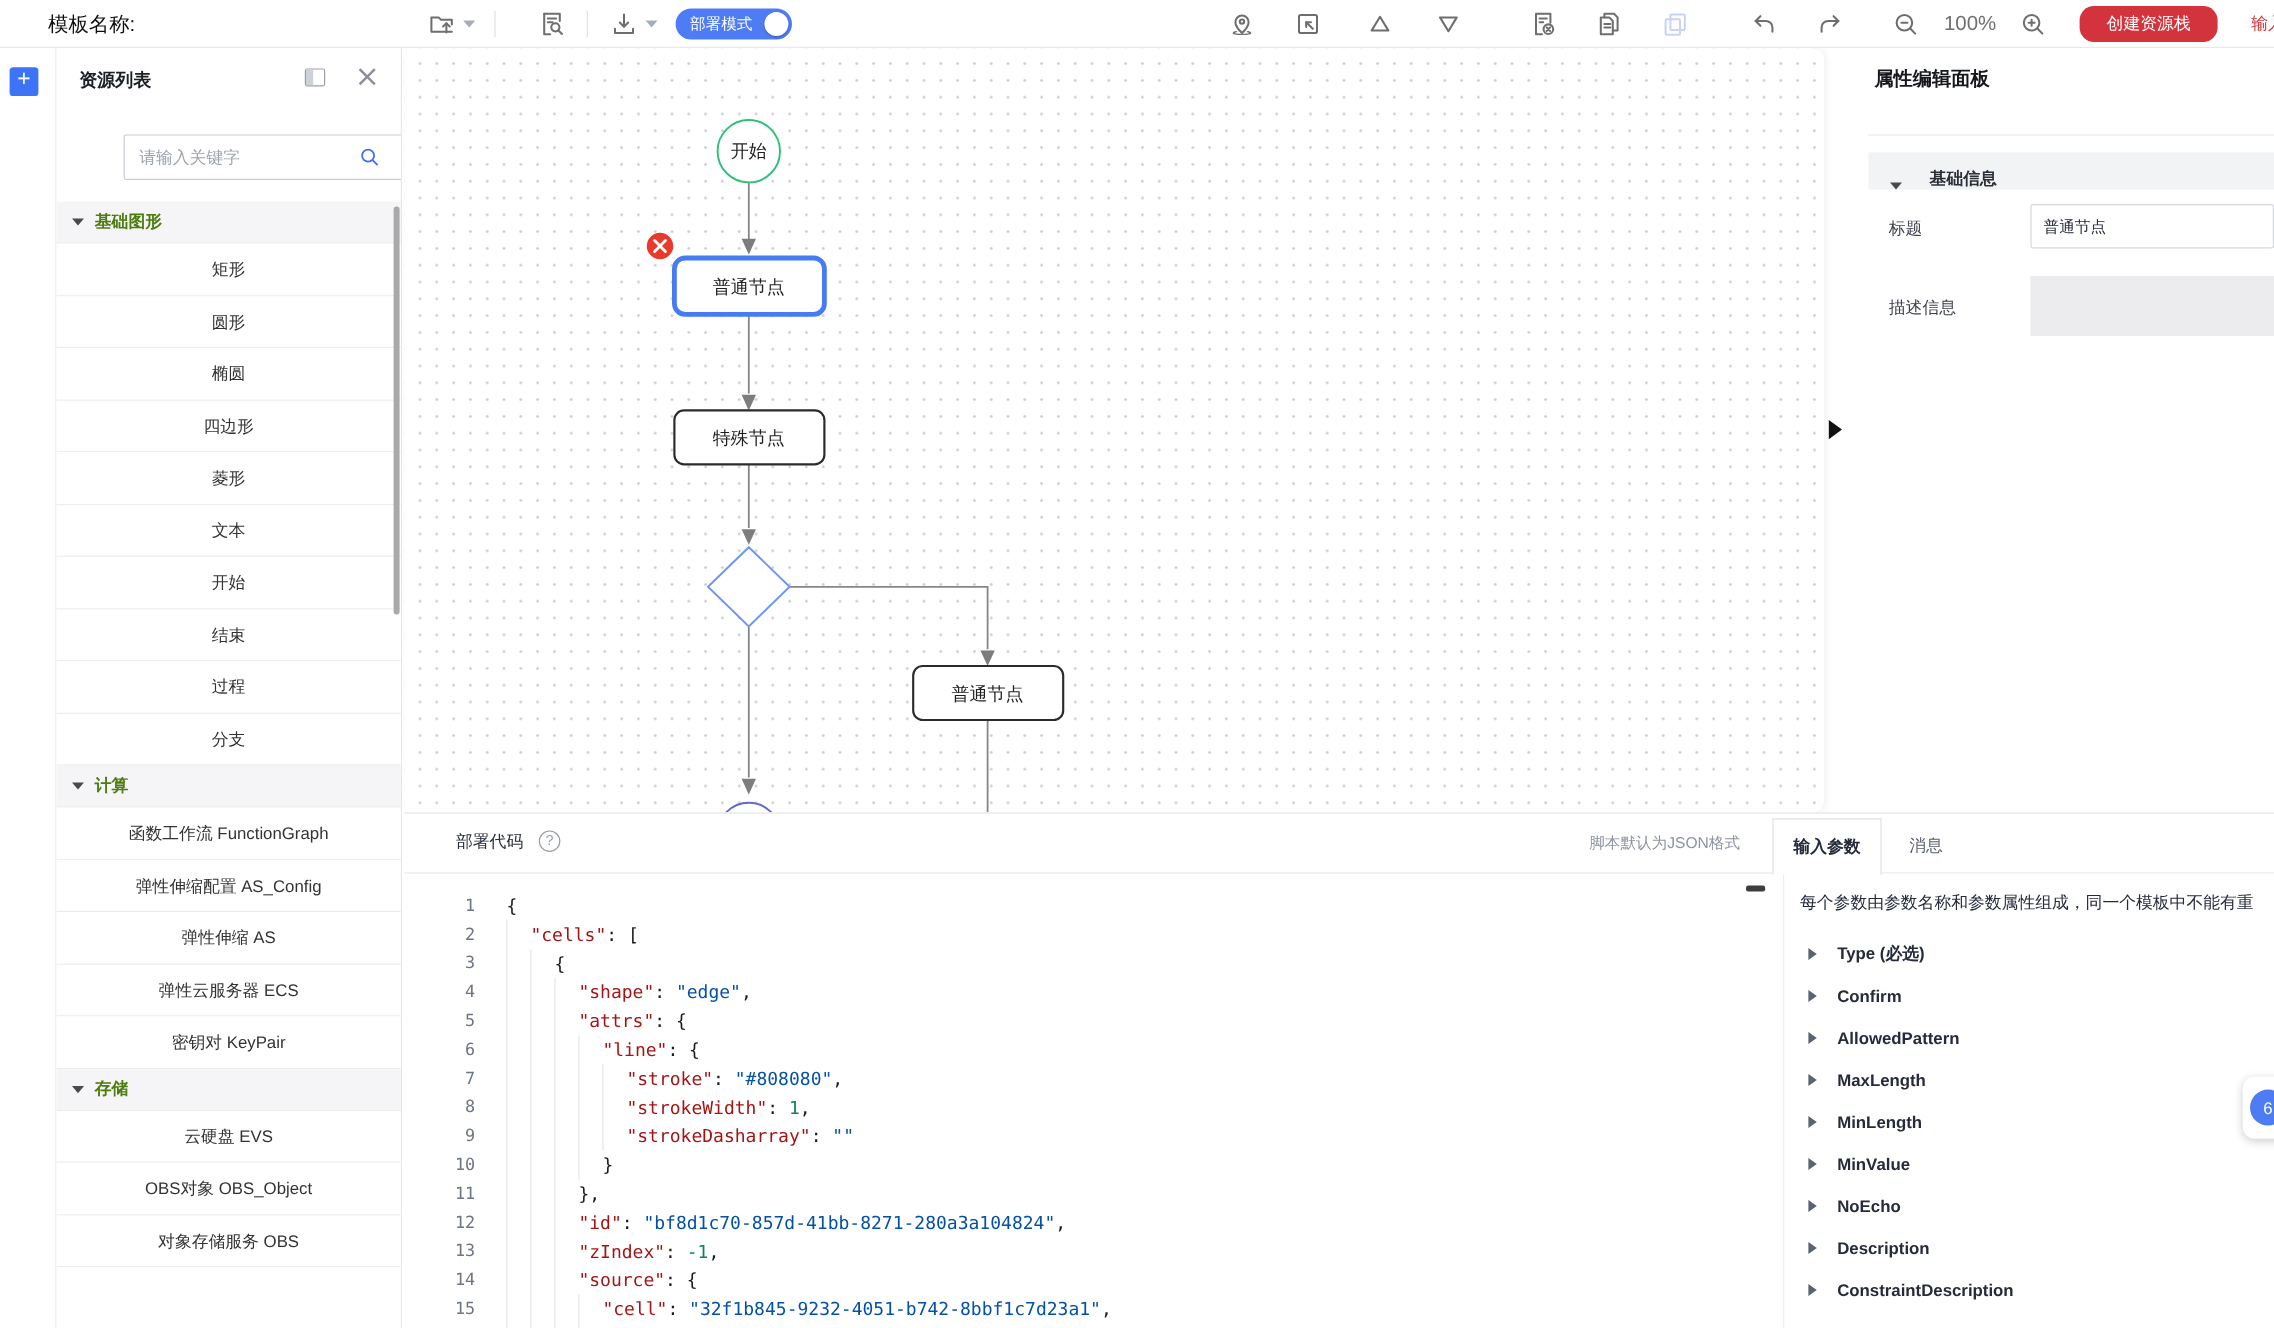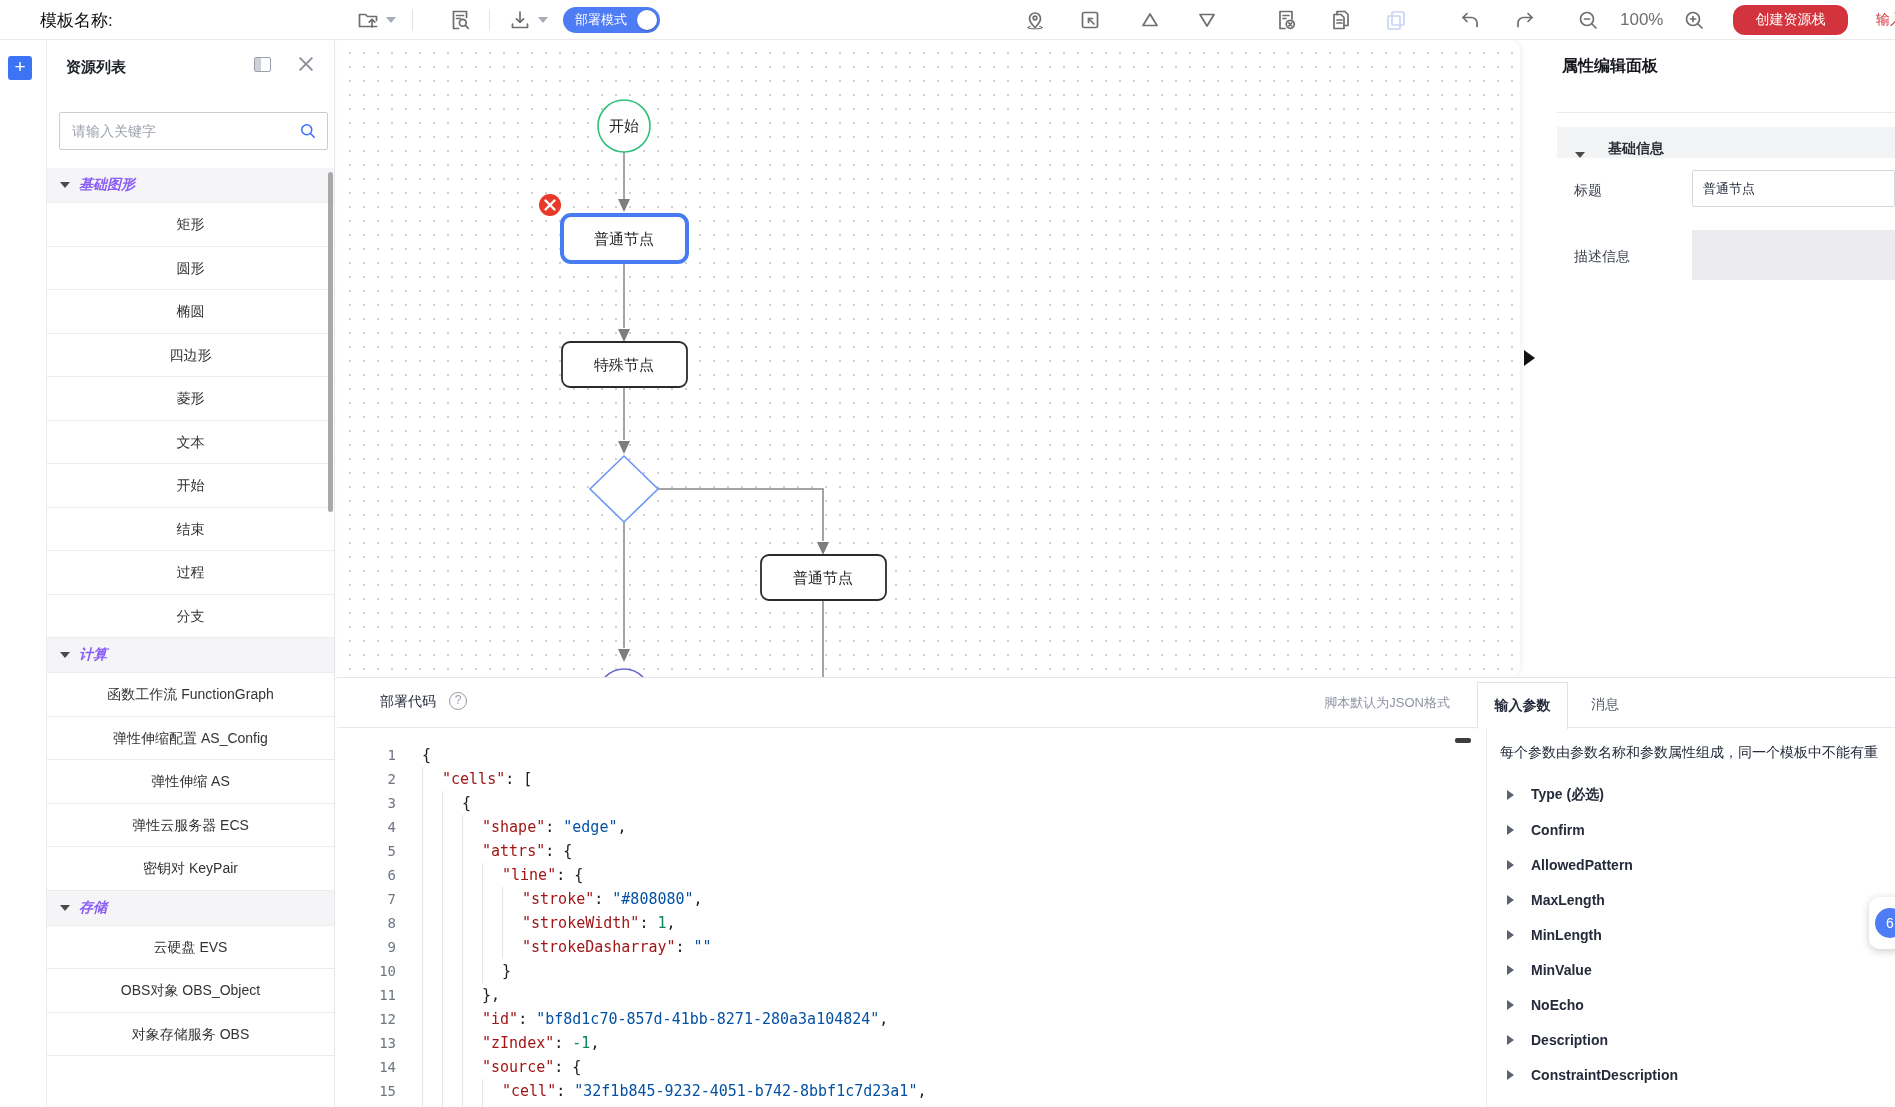--- a/index.html
+++ b/index.html
@@ -35,26 +35,26 @@
     border-left:1px solid #ececec; border-right:1px solid #e4e6ea; z-index:10; overflow:hidden; }
   #sb-title { position:absolute; left:19px; top:18px; font-size:15px; font-weight:700; color:#1b1f27; }
   #sb-collapse { position:absolute; left:207px; top:17px; width:20px; height:18px; cursor:pointer; }
   #sb-collapse .box { width:17px; height:15px; border:1.4px solid #9aa0ab; border-radius:2px; position:relative; }
   #sb-collapse .box:before { content:""; position:absolute; left:0; top:0; bottom:0; width:6px; background:#cdd1d8; }
   #sb-close { position:absolute; left:250px; top:15px; width:18px; height:18px; cursor:pointer; }
   #sb-close:before,#sb-close:after { content:""; position:absolute; left:8px; top:0; width:2px; height:18px; background:#8a8f99; }
   #sb-close:before { transform:rotate(45deg);} #sb-close:after { transform:rotate(-45deg);}
   #sb-search { position:absolute; left:12px; top:72px; width:269px; height:38px; }
   #sb-search input { width:100%; height:100%; border:1px solid #c8ccd4; border-radius:2px; padding:0 34px 0 12px;
-    font-size:14px; color:#0c4a6e; font-family:inherit; outline:none; }
+    font-size:14px; color:#0c4a6e; font-family:inherit; outline:none;margin-left:44px; }
   #sb-search input::placeholder { color:#9da3ae; }
   #sb-search svg { position:absolute; right:10px; top:9px; width:20px; height:20px; stroke:#3f6ef5; fill:none; stroke-width:1.8; }
   #sb-sections { position:absolute; left:0; top:128px; width:100%; }
   .sec-h { height:35px; background:#f5f5f7; border-bottom:1px solid #ededed; display:flex; align-items:center;
-    padding-left:13px; gap:9px; font-size:14px; font-weight:700; color:#8b5cf6; cursor:pointer;font-style:italic; }
+    padding-left:13px; gap:9px; font-size:14px; font-weight:700; color:#4d7c0f; cursor:pointer; }
   .sec-caret { width:0; height:0; border-left:5px solid transparent; border-right:5px solid transparent;
     border-top:6px solid #4a4a4a; }
   .sec-item { height:43.5px; line-height:43.5px; text-align:center; font-size:14px; color:#333;
     border-bottom:1px solid #ececec; cursor:grab; background:#fff; }
   #sb-scroll { position:absolute; right:1px; top:132px; width:5px; height:340px; background:#a9a9a9; border-radius:3px; }
 
   
   #canvas { position:absolute; left:337px; top:40px; width:1183px; height:637px; background:#fff;
     background-image:radial-gradient(circle,#cfcfcf 1.1px,transparent 1.2px); background-size:14px 14px;
     background-position:6px 6px; border-radius:0 10px 10px 0; box-shadow:2px 0 5px rgba(0,0,0,.05); }

